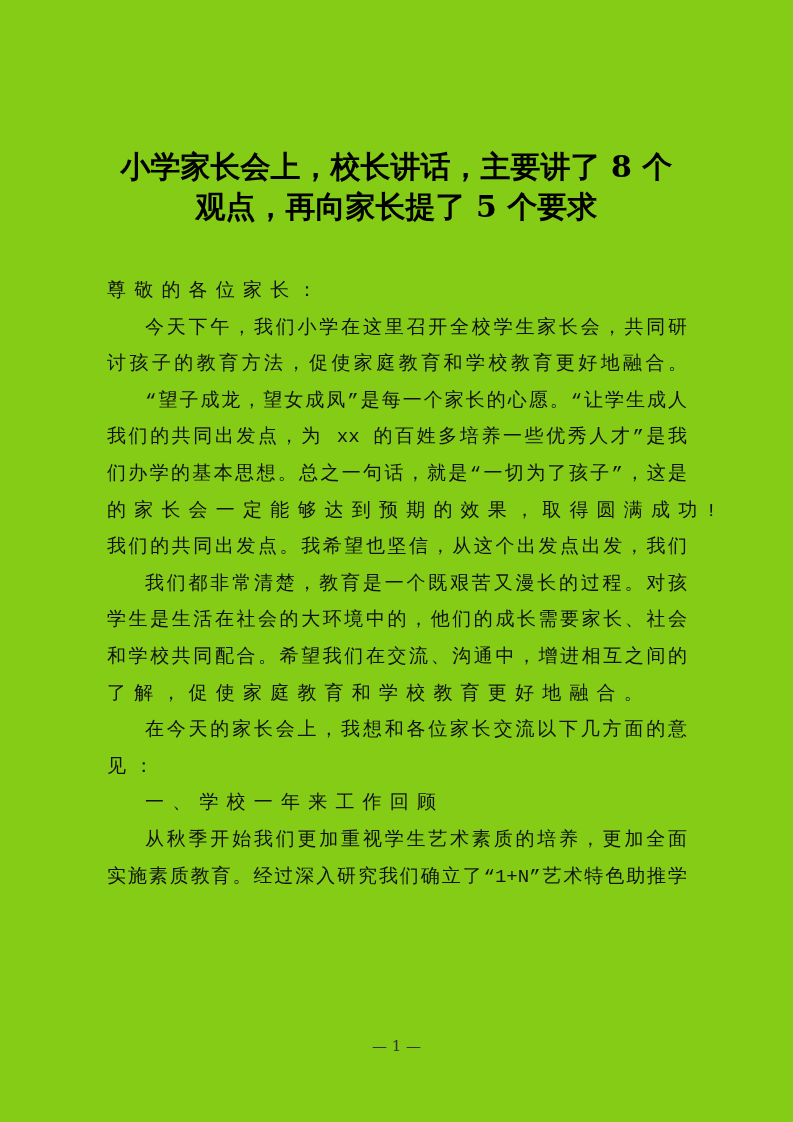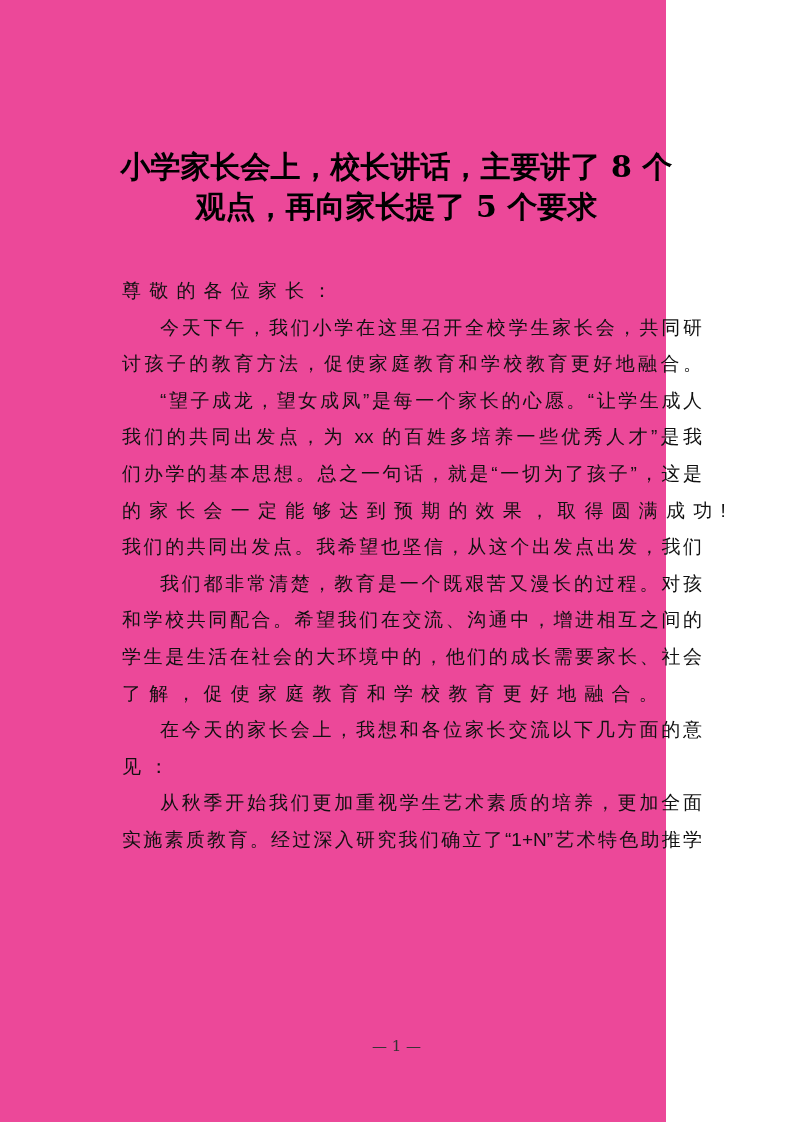--- a/index.html
+++ b/index.html
@@ -1,27 +1,27 @@
 <!DOCTYPE html>
 <html><head>
   <meta charset="utf-8">
   <style>
     html, body { margin: 0; padding: 0; background: #ffffff; }
     body { width: 793px; height: 1122px; position: relative; overflow: hidden; }
-    .page { position: absolute; left: 0; top: 0; width: 666px; height: 1122px; background: #ec4899; }
+    .page { position: absolute; left: 0; top: 0; width: 793px; height: 1122px; background: #84cc16; }
     .title {
       position: absolute; left: 0; width: 793px; text-align: center;
       font-family: "DejaVu Serif", "Liberation Serif", serif;
       font-weight: bold; font-size: 30px; color: #000; line-height: 40px;
     }
     .title.l1 { top: 147px; }
     .title.l2 { top: 187px; }
     .body {
-      position: absolute; left: 122px; top: 273px; width: 580px;
-      font-family: Liberation Sans, sans-serif;
+      position: absolute; left: 107px; top: 273px; width: 580px;
+      font-family: Liberation Mono, monospace;
       font-size: 19px; color: #111; line-height: 36.6px;
     }
     .line { white-space: nowrap; height: 36.6px; display: flex; justify-content: space-between; }
     .line span.t { display: block; width: 100%; text-align: justify; text-align-last: justify; }
     .line.short span.t { text-align-last: left; letter-spacing: 8.2px; }
     .line.indent { padding-left: 38px; }
     .line.indent span.t { width: calc(100% - 0px); }
     .footer {
       position: absolute; top: 1037px; left: 0; width: 793px; text-align: center;
       font-family: "DejaVu Serif", "Liberation Serif", serif; font-size: 15px; color: #333;
@@ -56,33 +56,36 @@
       <div class="line short">
         <span class="t">的家长会一定能够达到预期的效果，取得圆满成功!</span>
       </div>
       <div class="line">
         <span class="t">我们的共同出发点。我希望也坚信，从这个出发点出发，我们</span>
       </div>
       <div class="line indent">
         <span class="t">我们都非常清楚，教育是一个既艰苦又漫长的过程。对孩</span>
       </div>
       <div class="line">
-        <span class="t">和学校共同配合。希望我们在交流、沟通中，增进相互之间的</span>
+        <span class="t">学生是生活在社会的大环境中的，他们的成长需要家长、社会</span>
       </div>
       <div class="line">
-        <span class="t">学生是生活在社会的大环境中的，他们的成长需要家长、社会</span>
+        <span class="t">和学校共同配合。希望我们在交流、沟通中，增进相互之间的</span>
       </div>
       <div class="line short">
         <span class="t">了解，促使家庭教育和学校教育更好地融合。</span>
       </div>
       <div class="line indent">
         <span class="t">在今天的家长会上，我想和各位家长交流以下几方面的意</span>
       </div>
       <div class="line short">
         <span class="t">见：</span>
+      </div>
+      <div class="line indent short">
+        <span class="t">一、学校一年来工作回顾</span>
       </div>
       <div class="line indent">
         <span class="t">从秋季开始我们更加重视学生艺术素质的培养，更加全面</span>
       </div>
       <div class="line">
         <span class="t">实施素质教育。经过深入研究我们确立了“1+N”艺术特色助推学</span>
       </div>
     </div>
 
   <div class="footer">— 1 —</div>

